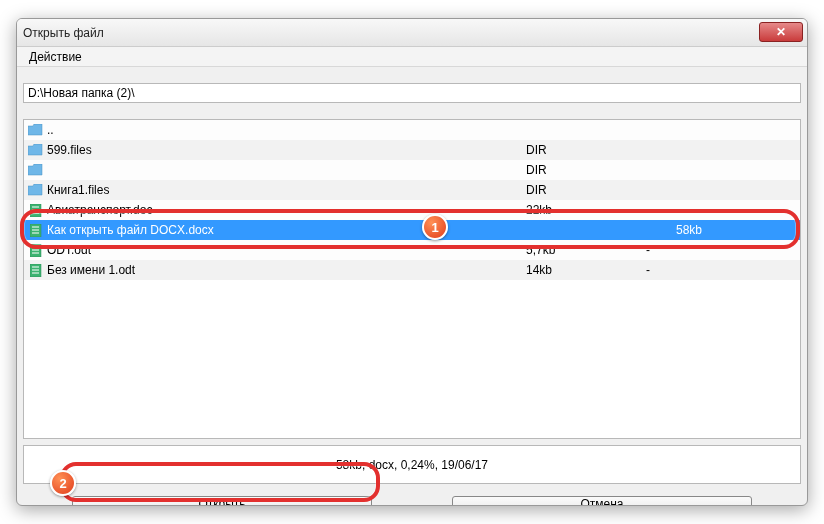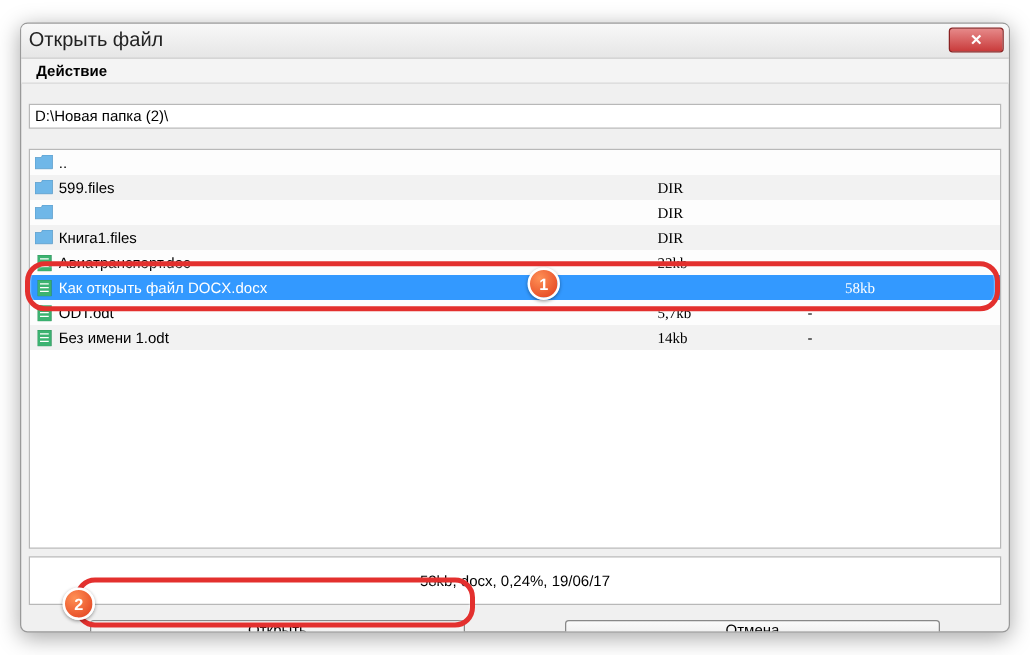--- a/index.html
+++ b/index.html
@@ -26,21 +26,21 @@
   .titlebar {
     height: 28px;
     background: linear-gradient(to bottom, #f8f8f8, #e6e6e6);
     border-bottom: 1px solid #ccc;
     display: flex;
     align-items: center;
     padding: 0 6px;
     position: relative;
   }
   .titlebar .title {
-    font-size: 16px;
+    font-size: 12px;
     color: #222;
     text-align: right;
   }
   .close-btn {
     position: absolute;
     right: 4px;
     top: 3px;
     width: 44px;
     height: 20px;
     background: linear-gradient(to bottom, #e68989, #c93b3b);
@@ -58,21 +58,20 @@
     height: 20px;
     background: #f4f4f4;
     border-bottom: 1px solid #d8d8d8;
     display: flex;
     align-items: center;
     padding: 0 6px;
   }
   .menu-item {
     padding: 1px 6px;
     cursor: pointer;
-    font-weight: bold;
   }
   .path-bar {
     height: 20px;
     margin: 16px 6px;
     background: #fff;
     border: 1px solid #b8b8b8;
     padding: 1px 4px;
     display: flex;
     align-items: center;
     font-size: 12px;
@@ -102,21 +101,21 @@
     height: 13px;
     margin-right: 4px;
     flex-shrink: 0;
     display: flex;
     align-items: center;
     justify-content: center;
   }
   .icon.folder svg path { fill: #6fb7e8; }
   .icon.file-doc svg rect { fill: #3cb371; }
   .col-name { flex: 1; white-space: nowrap; overflow: hidden; }
-  .col-size { width: 120px; font-family: Liberation Serif, serif; }
+  .col-size { width: 120px; }
   .col-date { width: 150px; }
   .status-bar {
     margin: 6px 6px 0 6px;
     background: #fff;
     border: 1px solid #b8b8b8;
     height: 39px;
     display: flex;
     align-items: center;
     justify-content: center;
     font-size: 12px;

